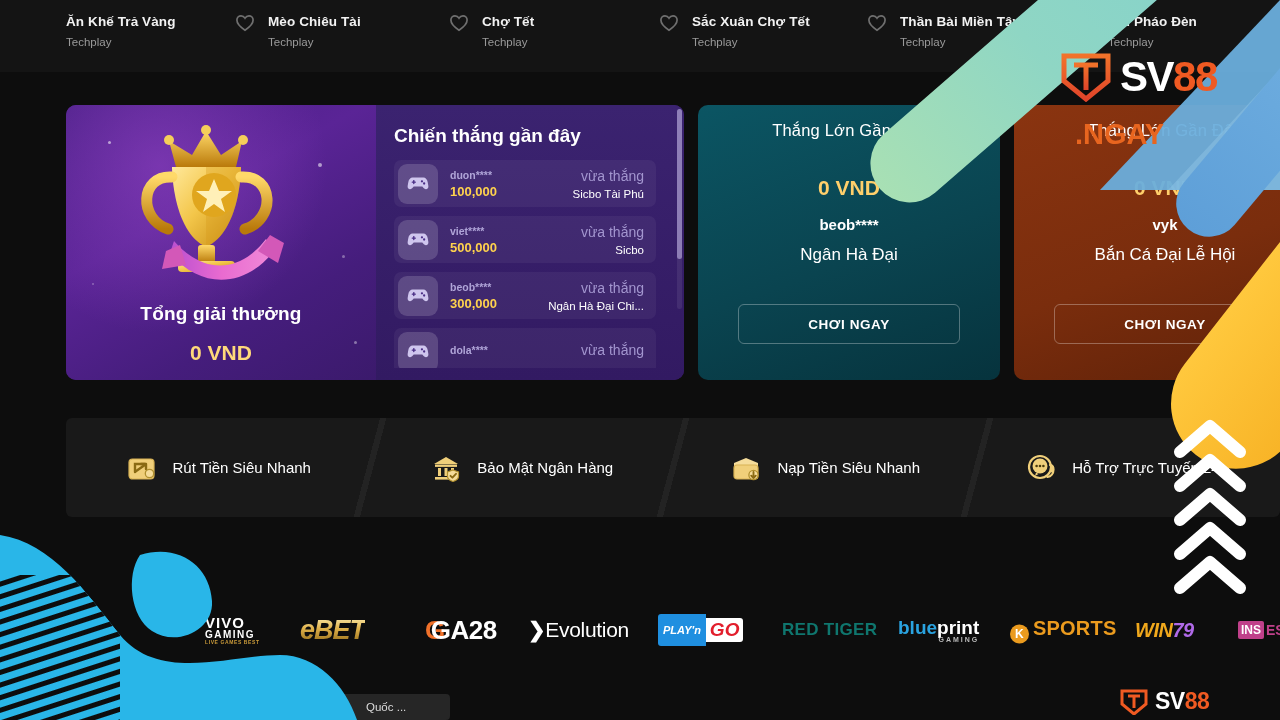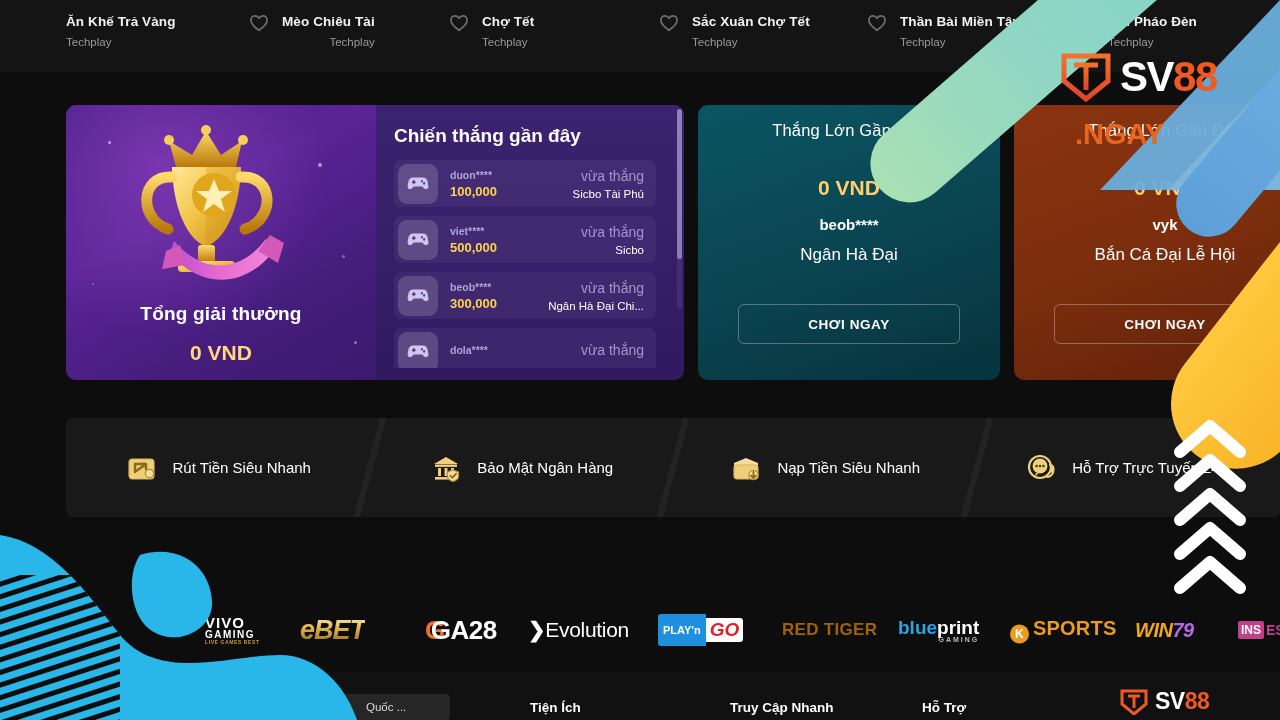--- a/index.html
+++ b/index.html
@@ -125,23 +125,23 @@
   .pl-vivo { text-align: left; line-height: 1; }
   .pl-vivo .v1 { color:#fff; font-size: 15px; font-weight: 700; letter-spacing: 1px; }
   .pl-vivo .v2 { color:#fff; font-size: 10px; font-weight: 700; letter-spacing: 1.5px; }
   .pl-vivo .v3 { color:#c99a3a; font-size: 5px; font-weight: 700; letter-spacing: .6px; }
   .pl-ebet { font-size: 27px; font-weight: 800; font-style: italic; letter-spacing: -1px;
              background: linear-gradient(180deg,#fff3bd 0%, #e0b24a 45%, #8a6312 100%);
              -webkit-background-clip: text; background-clip: text; color: transparent; }
   .pl-ga28 { color:#fff; font-size: 26px; font-weight: 800; letter-spacing: -.5px; }
   .pl-evo { color:#fff; font-size: 21px; font-weight: 400; letter-spacing: -.3px; }
   .pl-png { display:flex; align-items:center; gap:0; }
-  .pl-png .a { background:#1f8fe0; color:#fff; font-size:11px; font-weight:800; padding:10px 5px; border-radius:3px 0 0 3px; }
+  .pl-png .a { background:#1f8fe0; color:#fff; font-size:11px; font-weight:800; font-style:italic; padding:10px 5px; border-radius:3px 0 0 3px; }
   .pl-png .b { background:#fff; color:#e21e2c; font-size:19px; font-weight:800; font-style:italic; padding:1px 4px; border-radius:0 3px 3px 0; }
-  .pl-rt { color:#a16207; font-size: 17px; font-weight: 800; letter-spacing: .3px; }
+  .pl-rt { color:#0f766e; font-size: 17px; font-weight: 800; letter-spacing: .3px; }
   .pl-bp .b1 { color:#2aa3e0; font-size: 19px; font-weight: 700; }
   .pl-bp .b2 { color:#fff; font-size: 19px; font-weight: 700; }
   .pl-bp .b3 { color:#bbb; font-size: 7px; font-weight: 700; letter-spacing: 2px; display:block; text-align:right; margin-top:-3px; }
   .pl-k { color:#eb9b1e; font-size: 20px; font-weight: 800; letter-spacing: .2px; }
   .pl-win { font-size: 20px; font-weight: 800; font-style: italic; letter-spacing: -.5px; }
   .pl-win .w1 { color:#f0a81c; } .pl-win .w2 { color:#b06ae8; }
   .pl-ins { display:flex; align-items:center; gap:2px; }
   .pl-ins .i1 { background:#c0408a; color:#fff; font-size:12px; font-weight:800; padding:2px 3px; border-radius:2px; }
   .pl-ins .i2 { color:#c0408a; font-size:14px; font-weight:800; }
 
@@ -181,21 +181,21 @@
 
 <div id="root">
 
   <div class="game-strip" id="gameStrip">
       <div class="game-cell" style="position: absolute; left: 66px; padding-left: 0px;">
         <div class="game-meta">
           <div class="game-title">Ăn Khế Trả Vàng</div>
           <div class="game-provider">Techplay</div>
         </div>
       </div>
-      <div class="game-cell" style="position: absolute; left: 250px; margin-left: 0px; text-align: right;">
+      <div class="game-cell" style="position: absolute; left: 236px; margin-left: 0px;">
         <span class="heart-ico">
           <svg viewBox="0 0 20 18" width="18" height="18">
             <path d="M10 17 C10 17 1 11.2 1 5.8 C1 2.6 3.4 1 5.6 1 C7.6 1 9.2 2.3 10 3.6 C10.8 2.3 12.4 1 14.4 1 C16.6 1 19 2.6 19 5.8 C19 11.2 10 17 10 17 Z" fill="none" stroke="#8e8e8e" stroke-width="1.9"></path>
           </svg>
         </span>
         <div class="game-meta">
           <div class="game-title">Mèo Chiêu Tài</div>
           <div class="game-provider">Techplay</div>
         </div>
       </div>
@@ -486,25 +486,20 @@
     </div>
     <div class="plogo pl-win" style="left:1135px">
       <span class="w1">WIN</span><span class="w2">79</span>
     </div>
     <div class="plogo pl-ins" style="left:1238px">
       <span class="i1">INS</span>
       <span class="i2">ES</span>
     </div>
   </div>
 
-  <div class="footer">
-    <div class="f-col" style="left:530px">Tiện Ích</div>
-    <div class="f-col" style="left:730px">Truy Cập Nhanh</div>
-    <div class="f-col" style="left:922px">Hỗ Trợ</div>
-  </div>
   <div class="f-pill">
     <span>Quốc ...</span>
   </div>
   <div class="f-logo">
     <svg class="mark" viewBox="0 0 28 26">
       <path d="M2 2 H26 V15 L14 25 L2 15 Z" fill="none" stroke="#f05a22" stroke-width="3"></path>
       <path d="M8 7 H20 M14 7 V19" stroke="#f05a22" stroke-width="3" fill="none"></path>
     </svg>
     <div class="txt">
       <span class="s">SV</span><span class="n">88</span>

